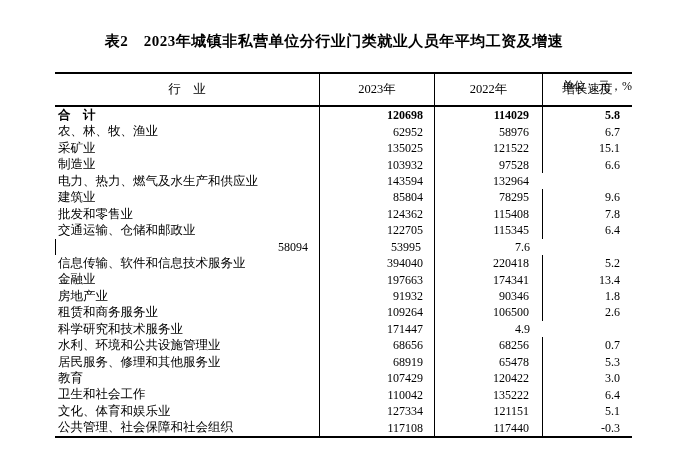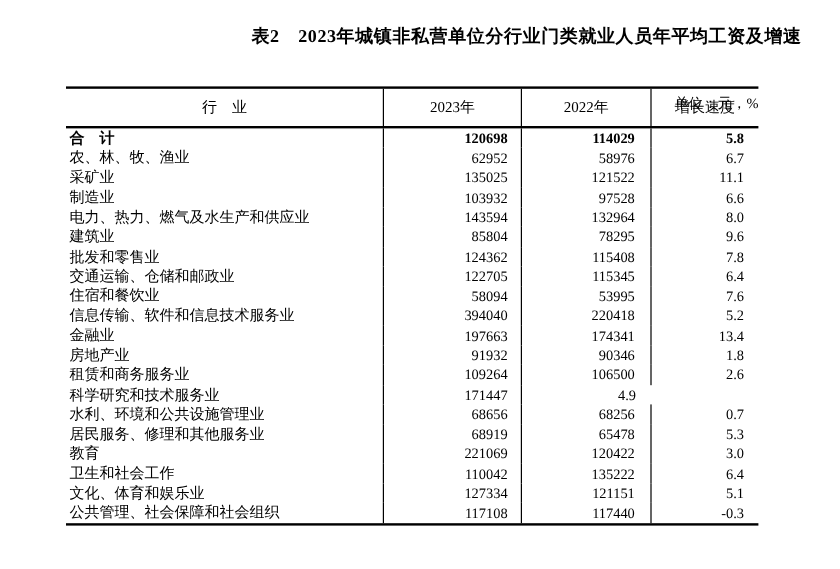--- a/index.html
+++ b/index.html
@@ -7,24 +7,24 @@
     position: relative;
     width: 700px;
     height: 474px;
     background: #ffffff;
     color: #000000;
     font-family: "Liberation Serif", "DejaVu Serif", serif;
     overflow: hidden;
   }
   .title {
     position: absolute;
-    top: 21px;
+    top: 32px;
     left: 0;
     width: 668px;
-    text-align: right;
+    text-align: center;
     font-size: 15px;
     font-weight: bold;
     letter-spacing: 0.5px;
     white-space: nowrap;
   }
   .unit-note {
     position: absolute;
     top: 78px;
     right: 68px;
     font-size: 12px;
@@ -88,54 +88,52 @@
         <div class="trow">
           <div class="cell c0">农、林、牧、渔业</div>
           <div class="cell c1">62952</div>
           <div class="cell c2">58976</div>
           <div class="cell c3">6.7</div>
         </div>
         <div class="trow">
           <div class="cell c0">采矿业</div>
           <div class="cell c1">135025</div>
           <div class="cell c2">121522</div>
-          <div class="cell c3">11.1</div>
+          <div class="cell c3">15.1</div>
         </div>
         <div class="trow">
           <div class="cell c0">制造业</div>
           <div class="cell c1">103932</div>
           <div class="cell c2">97528</div>
           <div class="cell c3">6.6</div>
         </div>
         <div class="trow">
           <div class="cell c0">电力、热力、燃气及水生产和供应业</div>
           <div class="cell c1">143594</div>
           <div class="cell c2">132964</div>
-          <div class="cell c3">8.0</div>
         </div>
         <div class="trow">
           <div class="cell c0">建筑业</div>
           <div class="cell c1">85804</div>
           <div class="cell c2">78295</div>
           <div class="cell c3">9.6</div>
         </div>
         <div class="trow">
           <div class="cell c0">批发和零售业</div>
           <div class="cell c1">124362</div>
           <div class="cell c2">115408</div>
           <div class="cell c3">7.8</div>
         </div>
         <div class="trow">
           <div class="cell c0">交通运输、仓储和邮政业</div>
           <div class="cell c1">122705</div>
           <div class="cell c2">115345</div>
           <div class="cell c3">6.4</div>
         </div>
         <div class="trow">
-          <div class="cell c0">住宿和餐饮业</div>
           <div class="cell c1">58094</div>
           <div class="cell c2">53995</div>
           <div class="cell c3">7.6</div>
         </div>
         <div class="trow">
           <div class="cell c0">信息传输、软件和信息技术服务业</div>
           <div class="cell c1">394040</div>
           <div class="cell c2">220418</div>
           <div class="cell c3">5.2</div>
         </div>
@@ -169,21 +167,21 @@
           <div class="cell c3">0.7</div>
         </div>
         <div class="trow">
           <div class="cell c0">居民服务、修理和其他服务业</div>
           <div class="cell c1">68919</div>
           <div class="cell c2">65478</div>
           <div class="cell c3">5.3</div>
         </div>
         <div class="trow">
           <div class="cell c0">教育</div>
-          <div class="cell c1">221069</div>
+          <div class="cell c1">107429</div>
           <div class="cell c2">120422</div>
           <div class="cell c3">3.0</div>
         </div>
         <div class="trow">
           <div class="cell c0">卫生和社会工作</div>
           <div class="cell c1">110042</div>
           <div class="cell c2">135222</div>
           <div class="cell c3">6.4</div>
         </div>
         <div class="trow">

